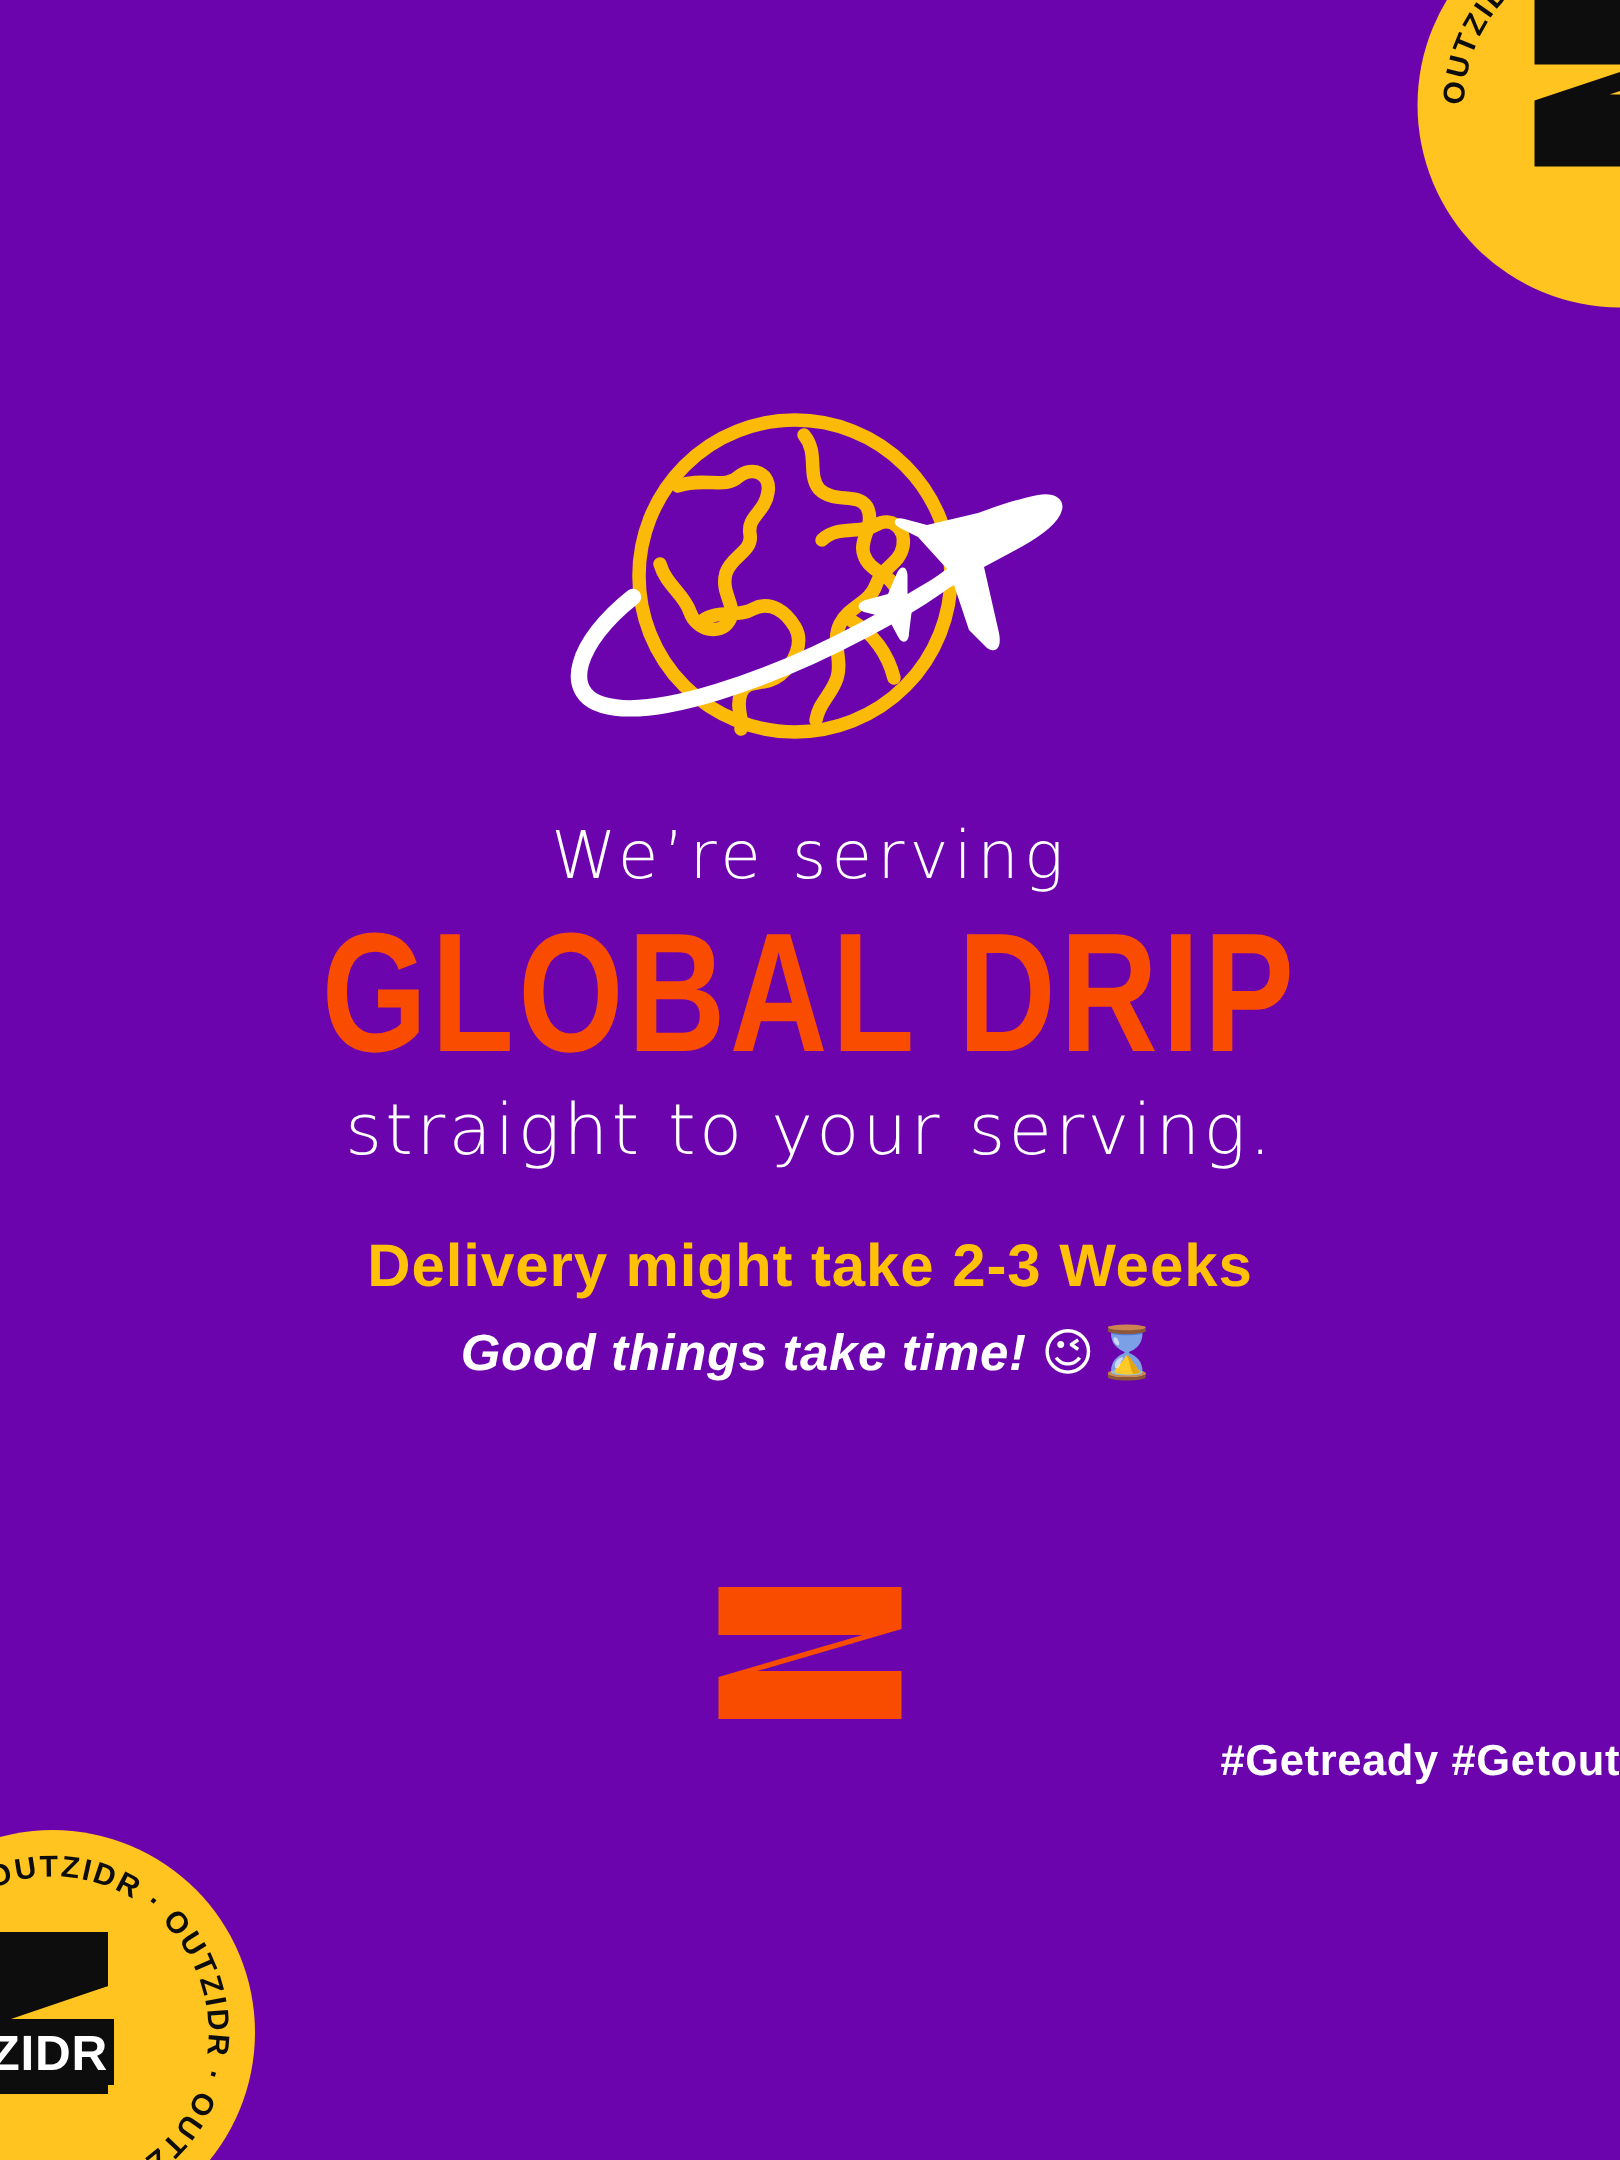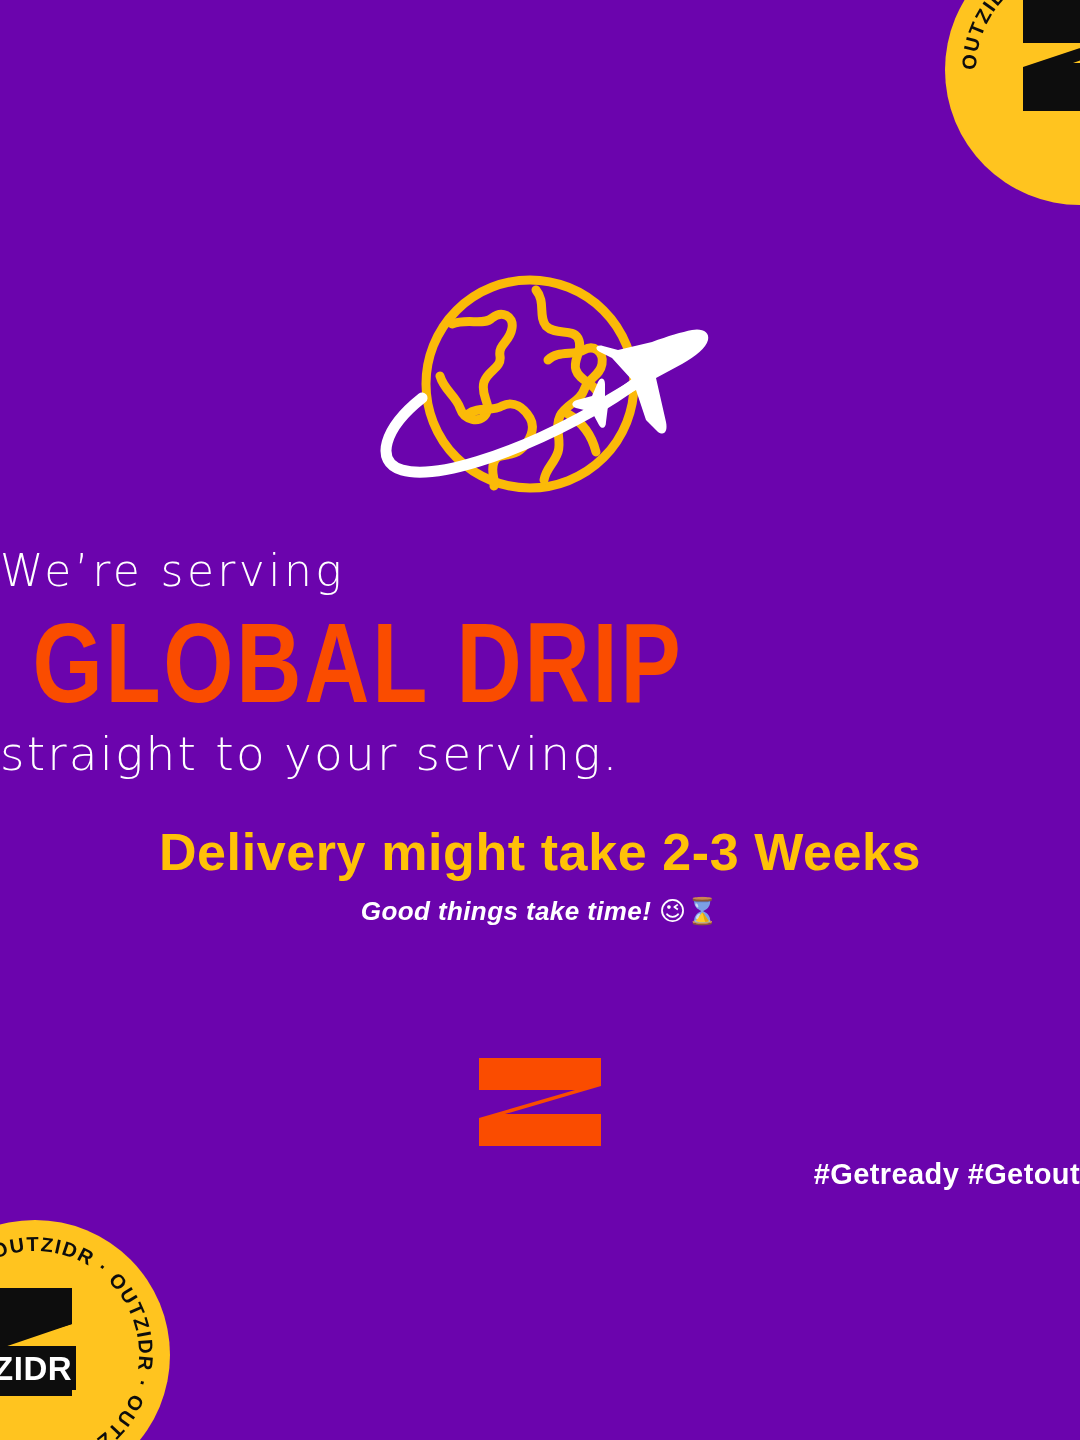--- a/index.html
+++ b/index.html
@@ -25,21 +25,21 @@
 
   
   #globe-wrap{
     position:absolute;left:0;right:0;top:272px;
     display:flex;justify-content:center;
   }
   #globe-wrap svg{display:block;}
 
   
   #headline{
-    position:absolute;left:0;right:0;top:548px;
+    position:absolute;left:0;right:0;top:548px;text-align:center;
   }
   #line-serving{
     color:#ffffff;font-size:44px;font-weight:300;
     letter-spacing:3.4px;line-height:1.05;
     font-family:"DejaVu Sans", sans-serif;
   }
   #line-global{
     color:#FA4C00;
     font-family:"Liberation Sans Narrow","Liberation Sans", sans-serif;
     font-weight:bold;font-size:96px;line-height:1.0;
@@ -51,25 +51,25 @@
     color:#ffffff;font-size:47px;font-weight:300;
     letter-spacing:2.2px;margin-top:24px;
     font-family:"DejaVu Sans", sans-serif;
   }
 
   
   #delivery{
     position:absolute;left:0;right:0;top:822px;text-align:center;
   }
   #delivery-main{
-    color:#FFC107;font-weight:bold;font-size:52px;letter-spacing:0.6px;
+    color:#FFC107;font-weight:bold;font-size:40px;letter-spacing:0.6px;
     font-family:"Liberation Sans", sans-serif;
   }
   #delivery-sub{
-    color:#ffffff;font-weight:bold;font-style:italic;font-size:26px;
+    color:#ffffff;font-weight:bold;font-style:italic;font-size:34px;
     letter-spacing:0.4px;margin-top:14px;
     font-family:"Liberation Sans", sans-serif;
   }
   #delivery-sub .emoji{font-style:normal;font-family:"DejaVu Sans", sans-serif;}
 
   
   #footer{
     position:absolute;left:0;right:0;top:1056px;text-align:right;
   }
   #footer-z{display:block;margin:0 auto;}

